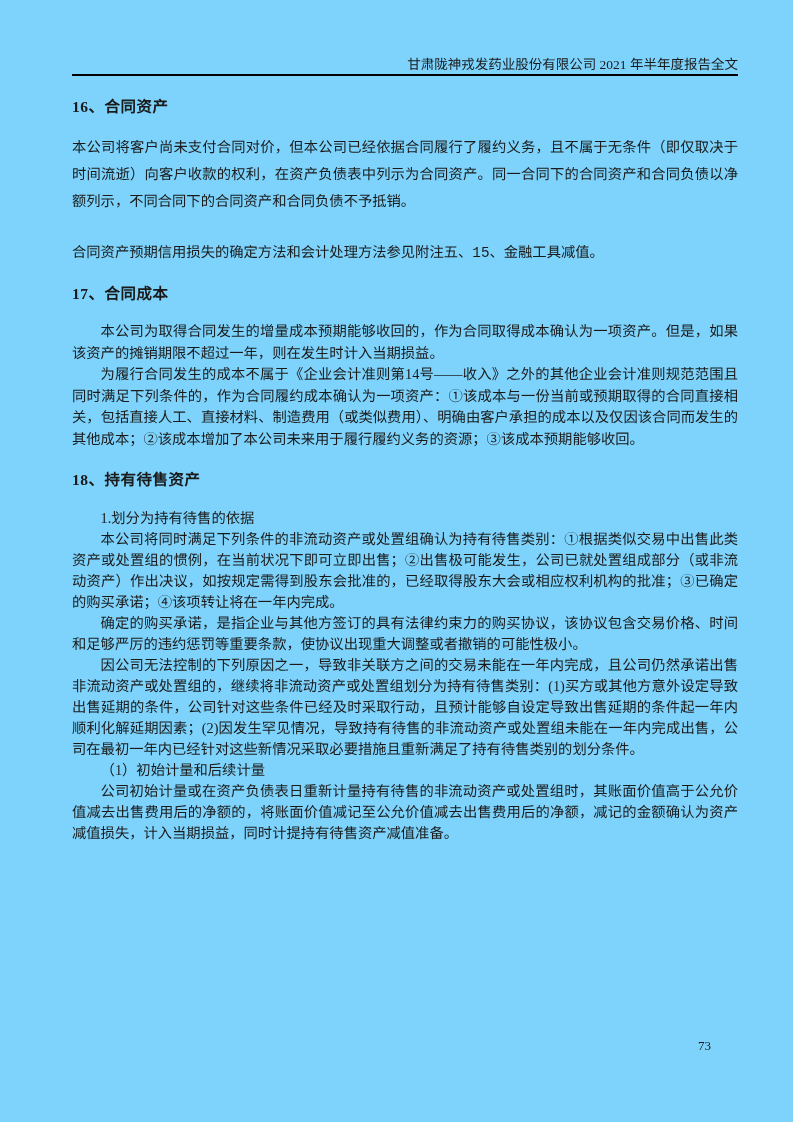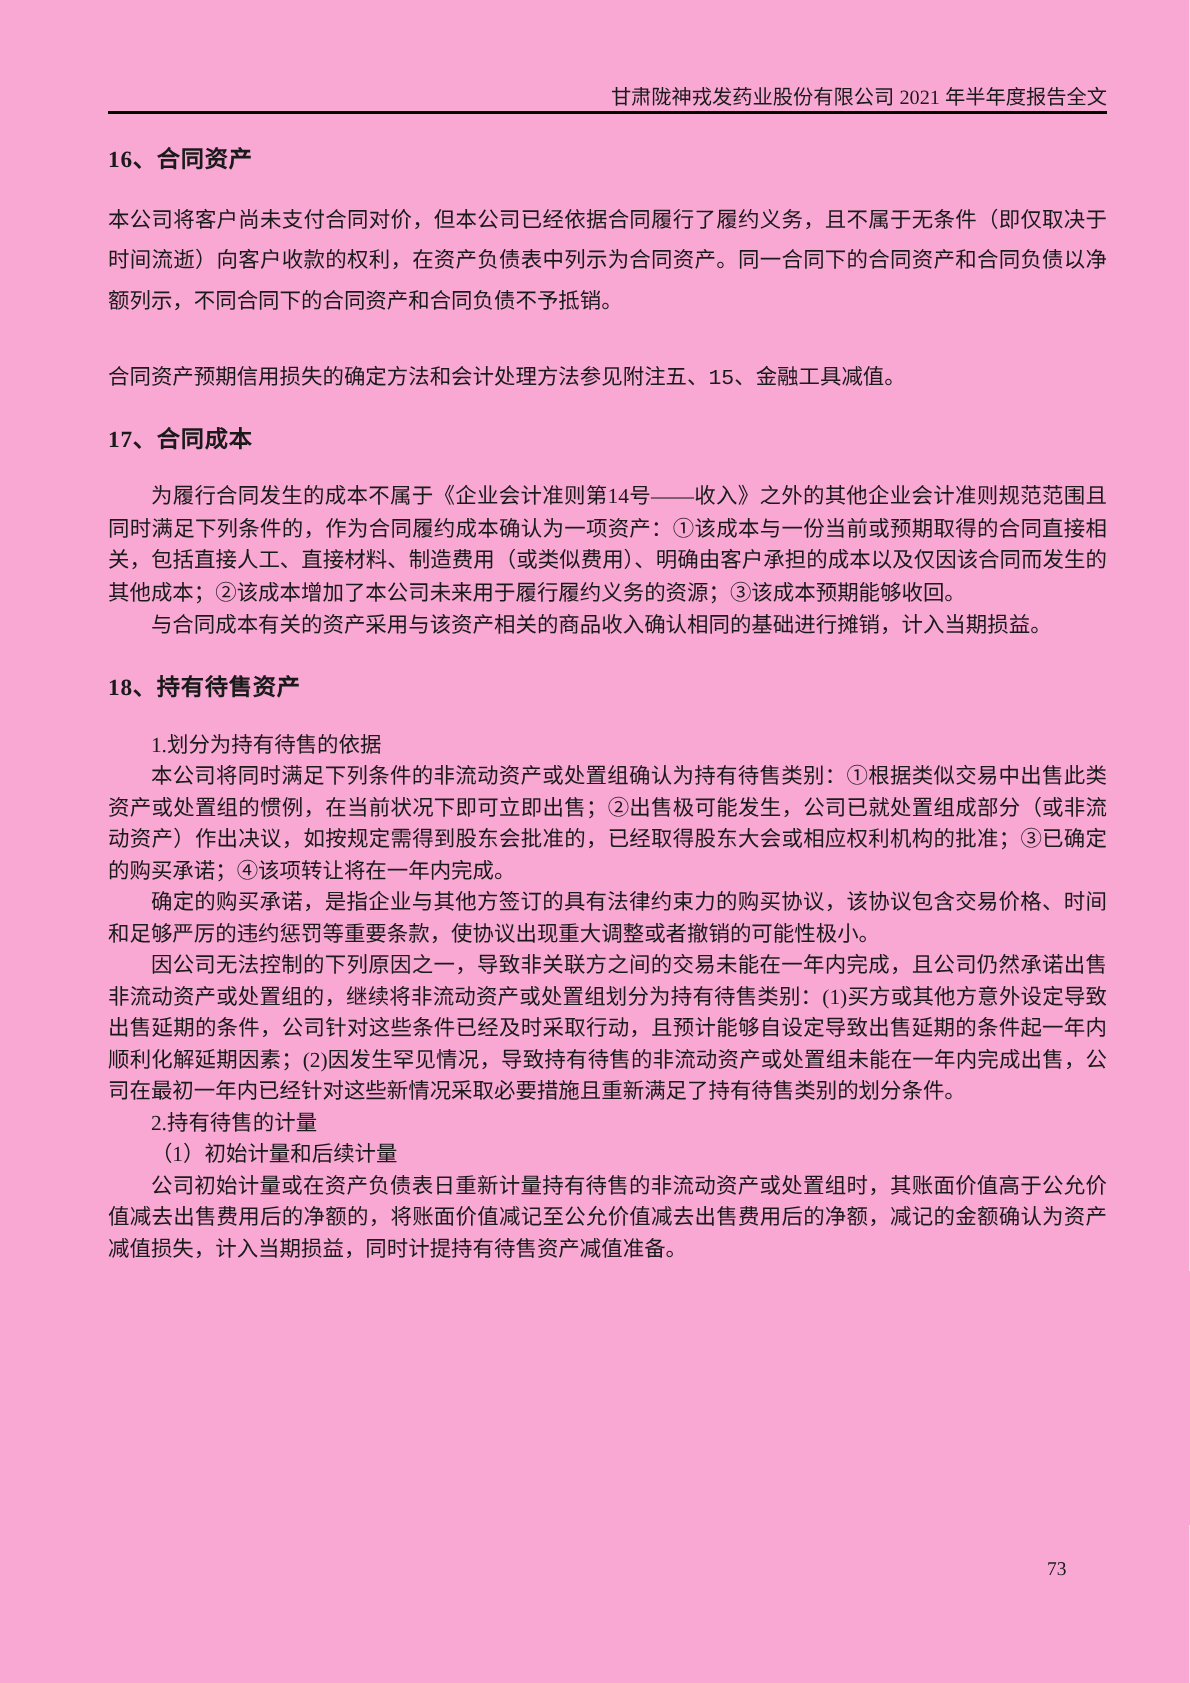--- a/index.html
+++ b/index.html
@@ -4,21 +4,21 @@
 <style>
   html, body {
     margin: 0;
     padding: 0;
     background: #ffffff;
   }
   .page {
     position: relative;
     width: 793px;
     height: 1122px;
-    background: #f9a8d4;
+    background: #7dd3fc;
     box-sizing: border-box;
     padding: 57px 55px 0 72px;
     font-family: "Liberation Serif", "DejaVu Serif", serif;
     color: #1a1a1a;
     overflow: hidden;
   }
   .doc-header {
     text-align: right;
     font-size: 13.5px;
     line-height: 15px;
@@ -76,32 +76,31 @@
       <section class="section sec-16">
         <h2 class="sec-heading">16、合同资产</h2>
         <div class="sec-body">
           <p class="para">本公司将客户尚未支付合同对价，但本公司已经依据合同履行了履约义务，且不属于无条件（即仅取决于时间流逝）向客户收款的权利，在资产负债表中列示为合同资产。同一合同下的合同资产和合同负债以净额列示，不同合同下的合同资产和合同负债不予抵销。</p>
           <p class="para">合同资产预期信用损失的确定方法和会计处理方法参见附注五、15、金融工具减值。</p>
         </div>
       </section>
       <section class="section sec-17">
         <h2 class="sec-heading">17、合同成本</h2>
         <div class="sec-body">
+          <p class="para indent">本公司为取得合同发生的增量成本预期能够收回的，作为合同取得成本确认为一项资产。但是，如果该资产的摊销期限不超过一年，则在发生时计入当期损益。</p>
           <p class="para indent">为履行合同发生的成本不属于《企业会计准则第14号——收入》之外的其他企业会计准则规范范围且同时满足下列条件的，作为合同履约成本确认为一项资产：①该成本与一份当前或预期取得的合同直接相关，包括直接人工、直接材料、制造费用（或类似费用）、明确由客户承担的成本以及仅因该合同而发生的其他成本；②该成本增加了本公司未来用于履行履约义务的资源；③该成本预期能够收回。</p>
-          <p class="para indent">与合同成本有关的资产采用与该资产相关的商品收入确认相同的基础进行摊销，计入当期损益。</p>
         </div>
       </section>
       <section class="section sec-18">
         <h2 class="sec-heading">18、持有待售资产</h2>
         <div class="sec-body">
           <p class="para indent">1.划分为持有待售的依据</p>
           <p class="para indent">本公司将同时满足下列条件的非流动资产或处置组确认为持有待售类别：①根据类似交易中出售此类资产或处置组的惯例，在当前状况下即可立即出售；②出售极可能发生，公司已就处置组成部分（或非流动资产）作出决议，如按规定需得到股东会批准的，已经取得股东大会或相应权利机构的批准；③已确定的购买承诺；④该项转让将在一年内完成。</p>
           <p class="para indent">确定的购买承诺，是指企业与其他方签订的具有法律约束力的购买协议，该协议包含交易价格、时间和足够严厉的违约惩罚等重要条款，使协议出现重大调整或者撤销的可能性极小。</p>
           <p class="para indent">因公司无法控制的下列原因之一，导致非关联方之间的交易未能在一年内完成，且公司仍然承诺出售非流动资产或处置组的，继续将非流动资产或处置组划分为持有待售类别：(1)买方或其他方意外设定导致出售延期的条件，公司针对这些条件已经及时采取行动，且预计能够自设定导致出售延期的条件起一年内顺利化解延期因素；(2)因发生罕见情况，导致持有待售的非流动资产或处置组未能在一年内完成出售，公司在最初一年内已经针对这些新情况采取必要措施且重新满足了持有待售类别的划分条件。</p>
-          <p class="para indent">2.持有待售的计量</p>
           <p class="para indent">（1）初始计量和后续计量</p>
           <p class="para indent">公司初始计量或在资产负债表日重新计量持有待售的非流动资产或处置组时，其账面价值高于公允价值减去出售费用后的净额的，将账面价值减记至公允价值减去出售费用后的净额，减记的金额确认为资产减值损失，计入当期损益，同时计提持有待售资产减值准备。</p>
         </div>
       </section>
     </main>
 
   <div class="page-number">73</div>
 </div>
 
 </body></html>

